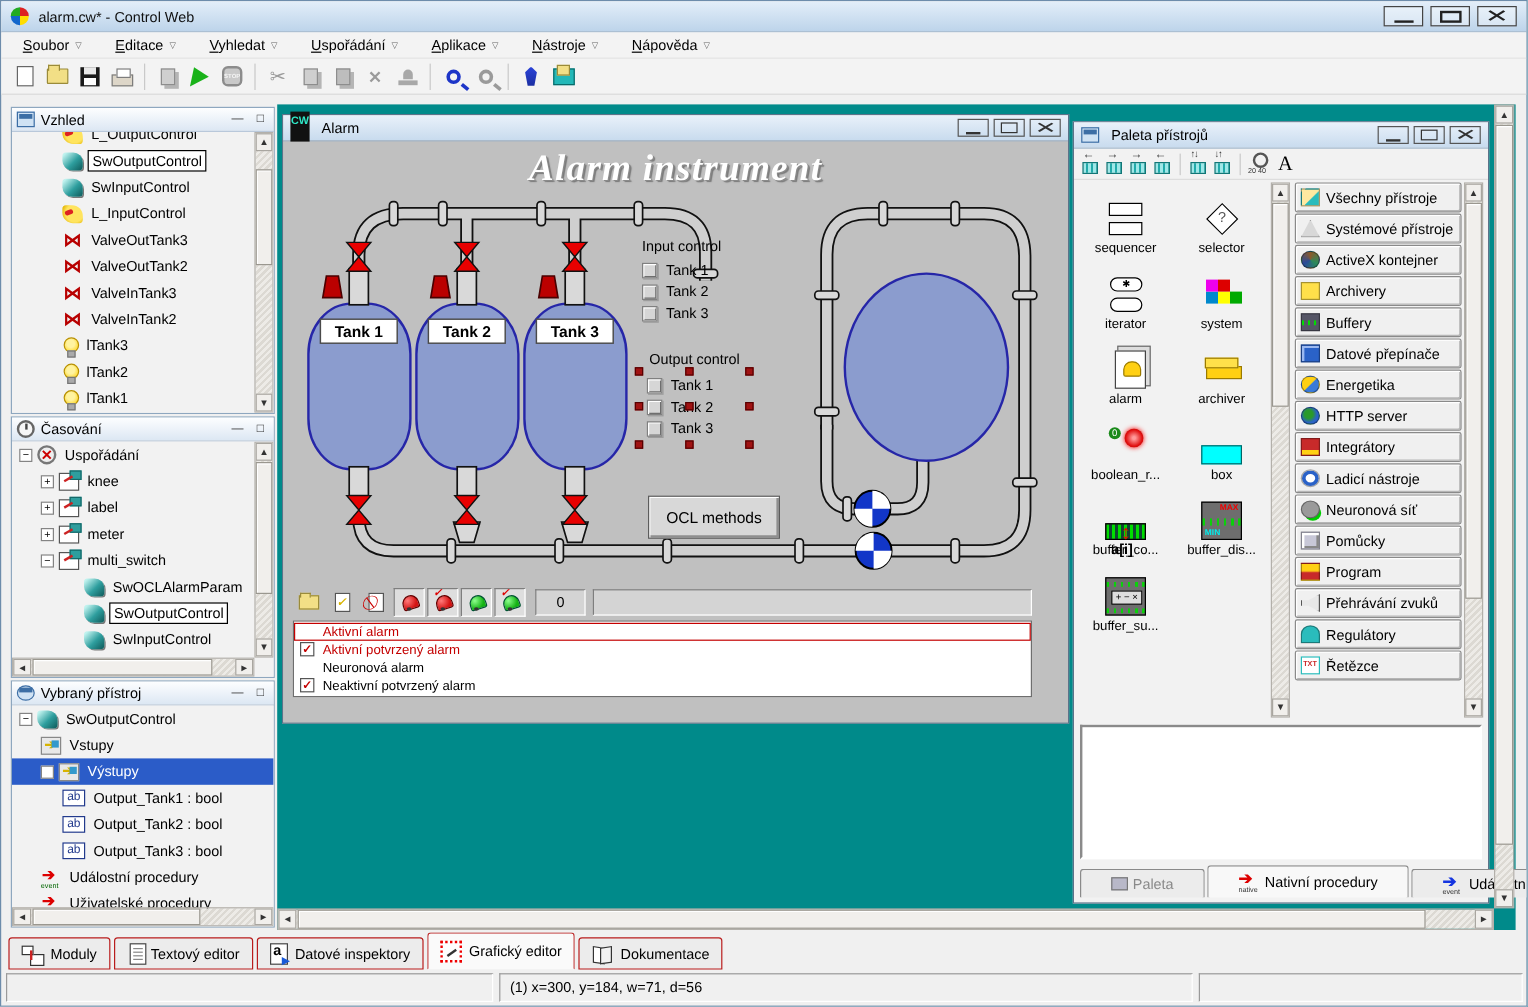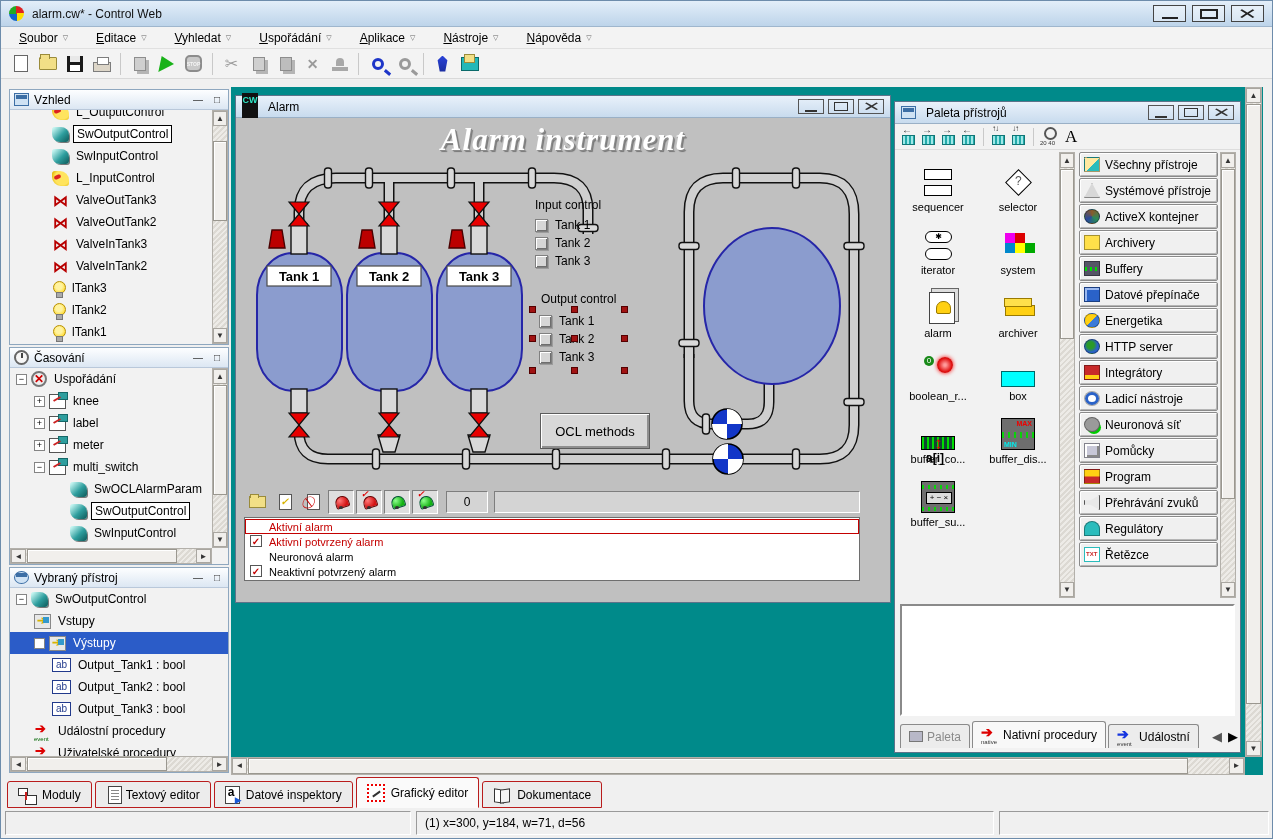--- a/index.html
+++ b/index.html
@@ -223,21 +223,21 @@
   .ci-13 { background:linear-gradient(#ffd013 0 45%,#c82a2a 55%); }
   .ci-14 { background:#e8e8e8; clip-path:polygon(0 35%,40% 35%,100% 0,100% 100%,40% 65%,0 65%); border:none; box-shadow:0 0 0 1px #555 inset; }
   .ci-15 { background:#2abcbc; border-radius:50% 50% 0 0; }
   .ci-16 { background:#fff; border:1px solid #2abcbc; position:relative; }
   .ci-16::before { content:"TXT"; position:absolute; left:1px; top:3px; font-size:6px; font-weight:bold; color:#c82a2a; }
   .catsb { left:325px; top:50px; width:16px; height:446px; }
 
   .pw-output { position:absolute; left:5px; top:502px; width:335px; height:112px; background:#fff; border:2px solid; border-color:#8a8a8a #fff #fff #8a8a8a; }
   .pwtabs { position:absolute; left:5px; top:618px; width:338px; height:28px; display:flex; align-items:flex-end; gap:2px; }
   .pwtab { height:24px; border:1px solid #8a8a8a; border-bottom:none; border-radius:3px 3px 0 0; background:#ececec;
-    display:flex; align-items:center; gap:4px; padding:0 8px; white-space:nowrap; }
+    display:flex; align-items:center; gap:4px; padding:0 25px; white-space:nowrap; }
   .pwtab.active { background:#f8f8f8; height:27px; }
   .pwtab.dim { color:#8a8a8a; }
   .tab-ic-pal { width:14px; height:11px; background:#b8b8c8; border:1px solid #777; }
   .tab-ic-native { position:relative; width:18px; height:14px; }
   .tab-ic-native::before { content:"➔"; position:absolute; left:0; top:-4px; color:#d00; font-size:14px; font-weight:bold; }
   .tab-ic-native::after { content:"native"; position:absolute; left:0; bottom:-3px; font-size:6px; color:#333; }
   .tab-ic-event { position:relative; width:18px; height:14px; }
   .tab-ic-event::before { content:"➔"; position:absolute; left:0; top:-4px; color:#1535e0; font-size:14px; font-weight:bold; }
   .tab-ic-event::after { content:"event"; position:absolute; left:0; bottom:-3px; font-size:6px; color:#333; }
   .pwnav { margin-left:auto; display:flex; gap:6px; align-items:center; height:24px; }

